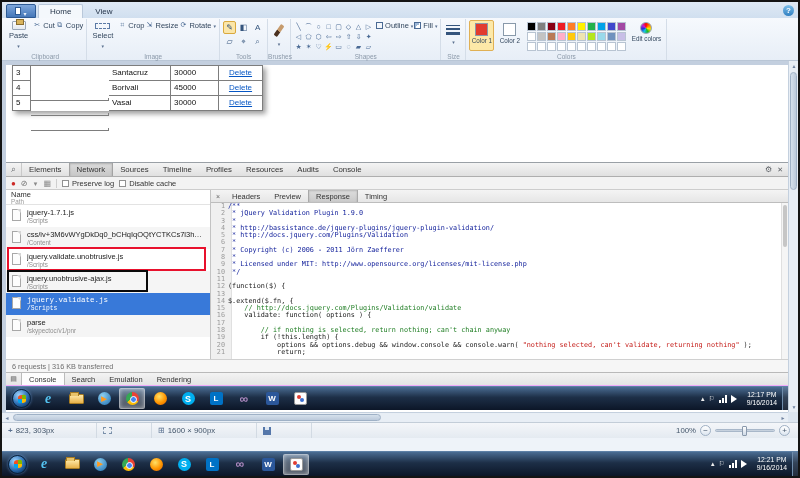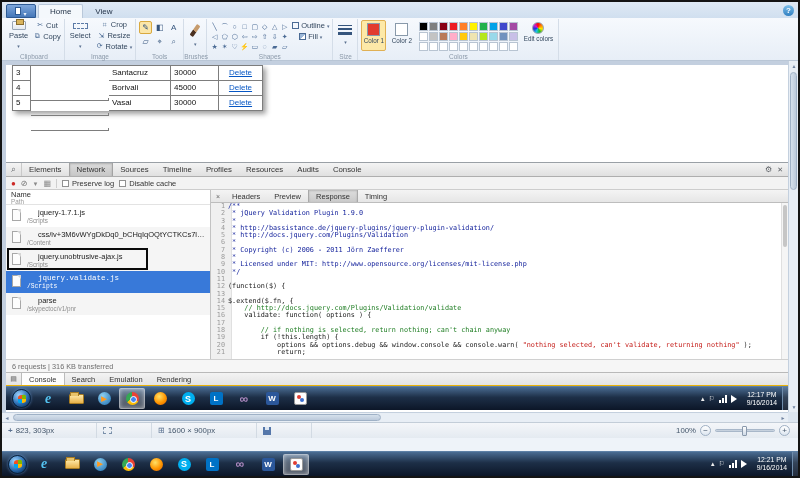--- a/index.html
+++ b/index.html
@@ -38,21 +38,21 @@
   .ptab.active { background:#f4f8fc; border-color:#b9c8da; border-radius:2px 2px 0 0; }
   .help { margin-left:auto; width:11px; height:11px; border-radius:50%; background:linear-gradient(#7fc0ea,#2f7fc1);
     color:#fff; font-size:8px; font-weight:bold; display:flex; align-items:center; justify-content:center; margin-bottom:2px; }
   
   .ribbon { height:43px; background:linear-gradient(#f6f9fd,#e7eef7); border-bottom:1px solid #b9c6d6;
     display:flex; align-items:stretch; padding:1px 0 0 2px; }
   .rgroup { position:relative; border-right:1px solid #d4dde8; padding:1px 3px 9px 3px; display:flex; gap:3px; }
   .glabel { position:absolute; left:0; right:0; bottom:0; text-align:center; font-size:6.5px; color:#8b99a9; }
   .bigbtn { display:flex; flex-direction:column; align-items:center; gap:1px; font-size:7.5px; color:#33475e; padding:1px 2px; }
   .car2::before { content:"▾"; font-size:5px; color:#5b7190; }
-  .smcol { display:flex; flex-direction:column; justify-content:flex-start; gap:1px;align-items:center; }
+  .smcol { display:flex; justify-content:flex-start; gap:1px; }
   .smbtn { display:flex; align-items:center; gap:2px; font-size:7.5px; color:#33475e; height:10px; white-space:nowrap; }
   .sg { font-size:7px; color:#4a6a94; width:8px; text-align:center; flex:none; }
   .sg.cut::before { content:"✂"; }
   .sg.copy::before { content:"⧉"; }
   .sg.crop::before { content:"⌗"; }
   .sg.resize::before { content:"⇲"; }
   .sg.rotate::before { content:"⟳"; }
   .ico-paste { width:14px; height:15px; position:relative; background:linear-gradient(#fdfdfd,#e4e9ef); border:1px solid #9aa7b8; border-radius:1px; }
   .ico-paste::before { content:""; position:absolute; left:3px; top:-3px; width:6px; height:4px; background:#d8b35c; border:1px solid #8a6d2f; }
   .ico-select { width:15px; height:10px; border:1px dashed #5b7aa6; margin:2px 0 1px; }
@@ -89,21 +89,21 @@
   .vthumb { position:absolute; left:1px; right:1px; top:11px; height:118px; background:linear-gradient(90deg,#d5e0ec,#bccadb); border:1px solid #9fb1c6; border-radius:4px; }
   .hthumb { position:absolute; top:1px; bottom:1px; left:11px; width:368px; background:linear-gradient(#d5e0ec,#bccadb); border:1px solid #9fb1c6; border-radius:4px; }
   
   .ptable { position:absolute; left:6px; top:0; background:#fff; border-left:1px solid #7d7d7d; border-top:1px solid #7d7d7d;
     box-shadow:3px 3px 5px rgba(0,0,0,.38); font-size:8px; color:#111; }
   .trow { display:flex; height:15px; }
   .tc { border-right:1px solid #7d7d7d; border-bottom:1px solid #7d7d7d; padding:1px 3px; line-height:12px; overflow:hidden; white-space:nowrap; }
   .c-num { width:18px; } .c-name { width:78px;margin-top:32px; } .c-city { width:62px; } .c-sal { width:48px; } .c-del { width:44px; text-align:center; }
   .del { color:#0757c4; text-decoration:underline; cursor:pointer; }
   
-  .devtools { position:absolute; left:0; top:97px; width:782px; height:226px; background:#eab308; border-top:1px solid #9aa0a6; font-size:8px; color:#303030; }
+  .devtools { position:absolute; left:0; top:97px; width:782px; height:226px; background:#f0abfc; border-top:1px solid #9aa0a6; font-size:8px; color:#303030; }
   .dtabs { height:14px; background:linear-gradient(#f4f4f4,#e0e0e0); border-bottom:1px solid #aeaeae; display:flex; align-items:stretch; }
   .dinspect { width:16px; display:flex; align-items:center; justify-content:center; color:#5f6368; border-right:1px solid #c9c9c9; }
   .dinspect::before { content:"⌕"; font-size:9px; }
   .dtab { padding:0 7px; display:flex; align-items:center; font-size:7.8px; color:#333; }
   .dtab.active { background:linear-gradient(#dcdcdc,#c7c7c7); border-left:1px solid #a3a3a3; border-right:1px solid #a3a3a3; box-shadow:inset 0 1px 2px rgba(0,0,0,.2); }
   .dright { margin-left:auto; display:flex; align-items:center; gap:5px; padding:0 5px; color:#5f6368; }
   .gear::before { content:"⚙"; font-size:8px; }
   .dclose::before { content:"✕"; font-size:7px; }
   .dtoolbar { height:13px; background:#f3f3f3; border-bottom:1px solid #cdcdcd; display:flex; align-items:center; gap:5px; padding:0 5px; }
   .rec::before { content:"●"; color:#cc2a27; font-size:8px; }
@@ -114,21 +114,21 @@
   .dchk { display:flex; align-items:center; gap:3px; font-size:7.5px; color:#333; }
   .dchk .box { width:7px; height:7px; background:#fff; border:1px solid #919191; }
   .dmain { display:flex; height:169px; }
   .dlist { width:205px; border-right:1px solid #c3c3c3; overflow:hidden; background:#fff; }
   .dlhead { height:15px; border-bottom:1px solid #e3e3e3; padding:1px 0 0 5px; }
   .dlhead .nh { font-size:7.5px; color:#303030; line-height:7px; }
   .dlhead .ph { font-size:6.3px; color:#9a9a9a; line-height:7px; }
   .req { position:relative; height:22px; padding:3px 3px 0 21px; cursor:pointer; }
   .req .ficon { position:absolute; left:6px; top:4px; width:9px; height:12px; background:#fdfdfd; border:1px solid #a8a8a8; }
   .req .ficon::after { content:""; position:absolute; right:-1px; top:-1px; border:2px solid #d6d6d6; border-left-color:transparent; border-bottom-color:transparent; }
-  .fname { font-size:7.5px; color:#222; white-space:nowrap; overflow:hidden; text-overflow:ellipsis; line-height:9px;margin-left:11px; }
+  .fname { font-size:7.5px; color:#222; white-space:nowrap; overflow:hidden; text-overflow:ellipsis; line-height:9px; }
   .fpath { font-size:6.3px; color:#8f8f8f; line-height:8px; }
   .req.alt { background:#f5f5f5; }
   .req.selected { background:#3879d9; }
   .req.selected .fname, .req.selected .fpath { color:#fff;font-family:Liberation Mono, monospace; }
   .req.hl-red::after { content:""; position:absolute; left:1px; right:4px; top:-2px; bottom:0; border:2px solid #e8112d; pointer-events:none; }
   .req.hl-black::after { content:""; position:absolute; left:1px; right:62px; top:-1px; bottom:1px; border:2px solid #0a0a0a; pointer-events:none; }
   .dpanel { flex:1; display:flex; flex-direction:column; background:#fff; min-width:0; }
   .ptabs { height:13px; background:linear-gradient(#f4f4f4,#e6e6e6); border-bottom:1px solid #bdbdbd; display:flex; align-items:stretch; }
   .pclose { width:14px; display:flex; align-items:center; justify-content:center; color:#666; font-size:7px; }
   .ptab2 { padding:0 7px; display:flex; align-items:center; font-size:7.5px; color:#333; }
@@ -454,20 +454,25 @@
               </div>
               <div class="req">
                   <span class="ficon"></span>
                   <div class="fname">jquery-1.7.1.js</div>
                   <div class="fpath">/Scripts</div>
                 </div>
                 <div class="req alt">
                   <span class="ficon"></span>
                   <div class="fname">css/iv+3M6vWYgDkDq0_bCHqIqOQtYCTKCs7l3hmhBQwMvM3g1</div>
                   <div class="fpath">/Content</div>
+                </div>
+                <div class="req hl-red">
+                  <span class="ficon"></span>
+                  <div class="fname">jquery.validate.unobtrusive.js</div>
+                  <div class="fpath">/Scripts</div>
                 </div>
                 <div class="req alt hl-black">
                   <span class="ficon"></span>
                   <div class="fname">jquery.unobtrusive-ajax.js</div>
                   <div class="fpath">/Scripts</div>
                 </div>
                 <div class="req selected">
                   <span class="ficon"></span>
                   <div class="fname">jquery.validate.js</div>
                   <div class="fpath">/Scripts</div>

